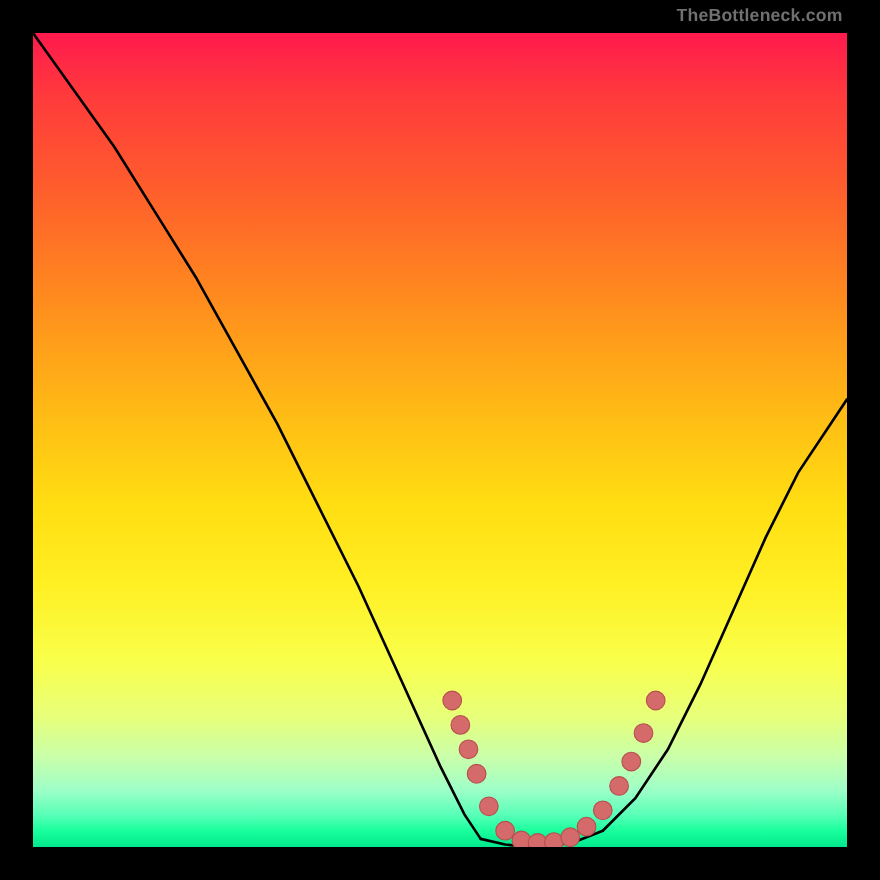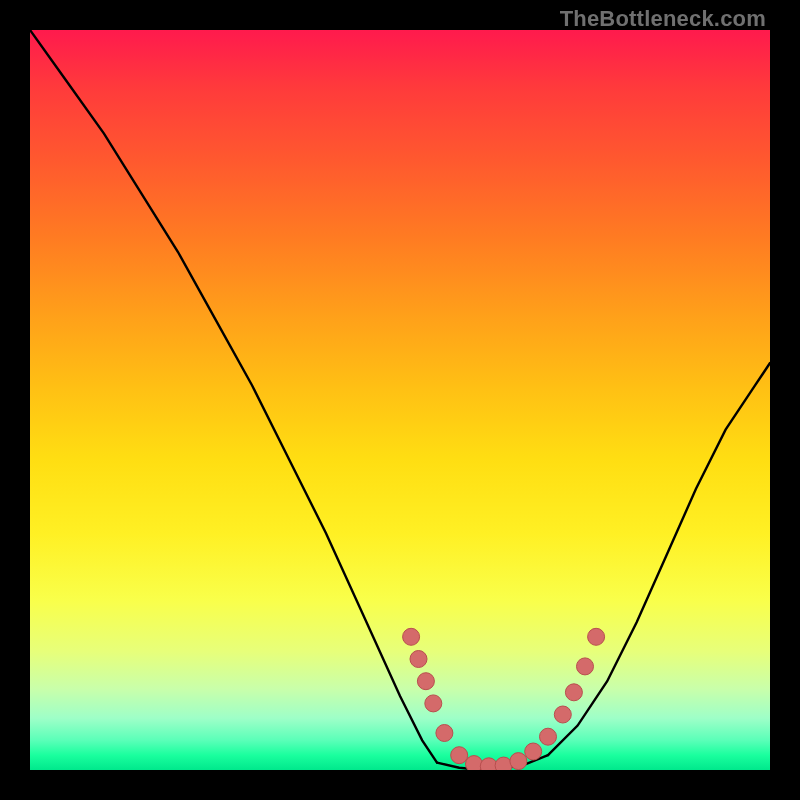--- a/index.html
+++ b/index.html
@@ -39,21 +39,21 @@
       #9effc8 93%,
       #5affb8 96%,
       #1aff9e 98%,
       #00e88c 100%);
   }
   .watermark {
     position: absolute;
     top: 6px;
     right: 34px;
     font-family: Arial, Helvetica, sans-serif;
-    font-size: 22px;
+    font-size: 16px;
     font-weight: 600;
     color: #707070;
     letter-spacing: 0.2px;
     margin-left: 24px;
   }
   svg.curves {
     position: absolute;
     left: 0;
     top: 0;
     width: 740px;

